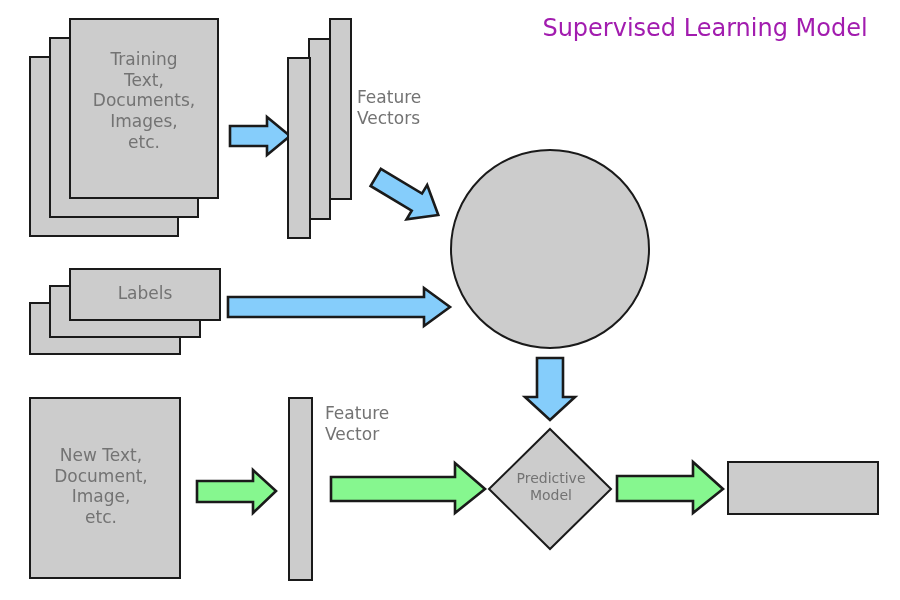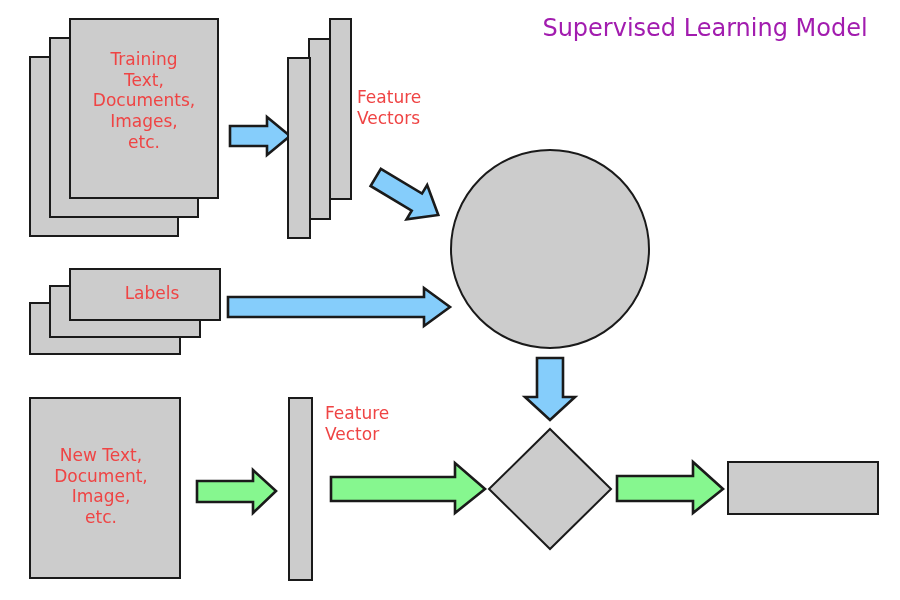--- a/index.html
+++ b/index.html
@@ -19,21 +19,21 @@
   }
   #stage svg {
     position: absolute;
     left: 0;
     top: 0;
   }
   .lbl {
     position: absolute;
     text-align: center;
     line-height: 1.22;
-    color: #ef4444;
+    color: #737373;
     white-space: pre;
     pointer-events: none;
   }
   #title {
     left: 520px;
     top: 14px;
     width: 370px;
     font-size: 24px;
     text-align: center;
     color: #a21caf;
@@ -55,21 +55,20 @@
     left: 470px;
     top: 215px;
     width: 160px;
     font-size: 17px;
   }
   #labels-label {
     left: 70px;
     top: 283px;
     width: 150px;
     font-size: 17px;
-    padding-left: 7px;
   }
   #new-text-label {
     left: 30px;
     top: 445px;
     width: 142px;
     font-size: 17px;
   }
   #feature-vector-label {
     left: 325px;
     top: 403px;
@@ -157,15 +156,17 @@
   <div class="lbl" id="labels-label">Labels</div>
 
   <div class="lbl" id="new-text-label">New Text,
 Document,
 Image,
 etc.</div>
 
   <div class="lbl" id="feature-vector-label">Feature
 Vector</div>
 
+  <div class="lbl" id="predictive-label">Predictive
+Model</div>
 
 
 </div>
 
 </body></html>

